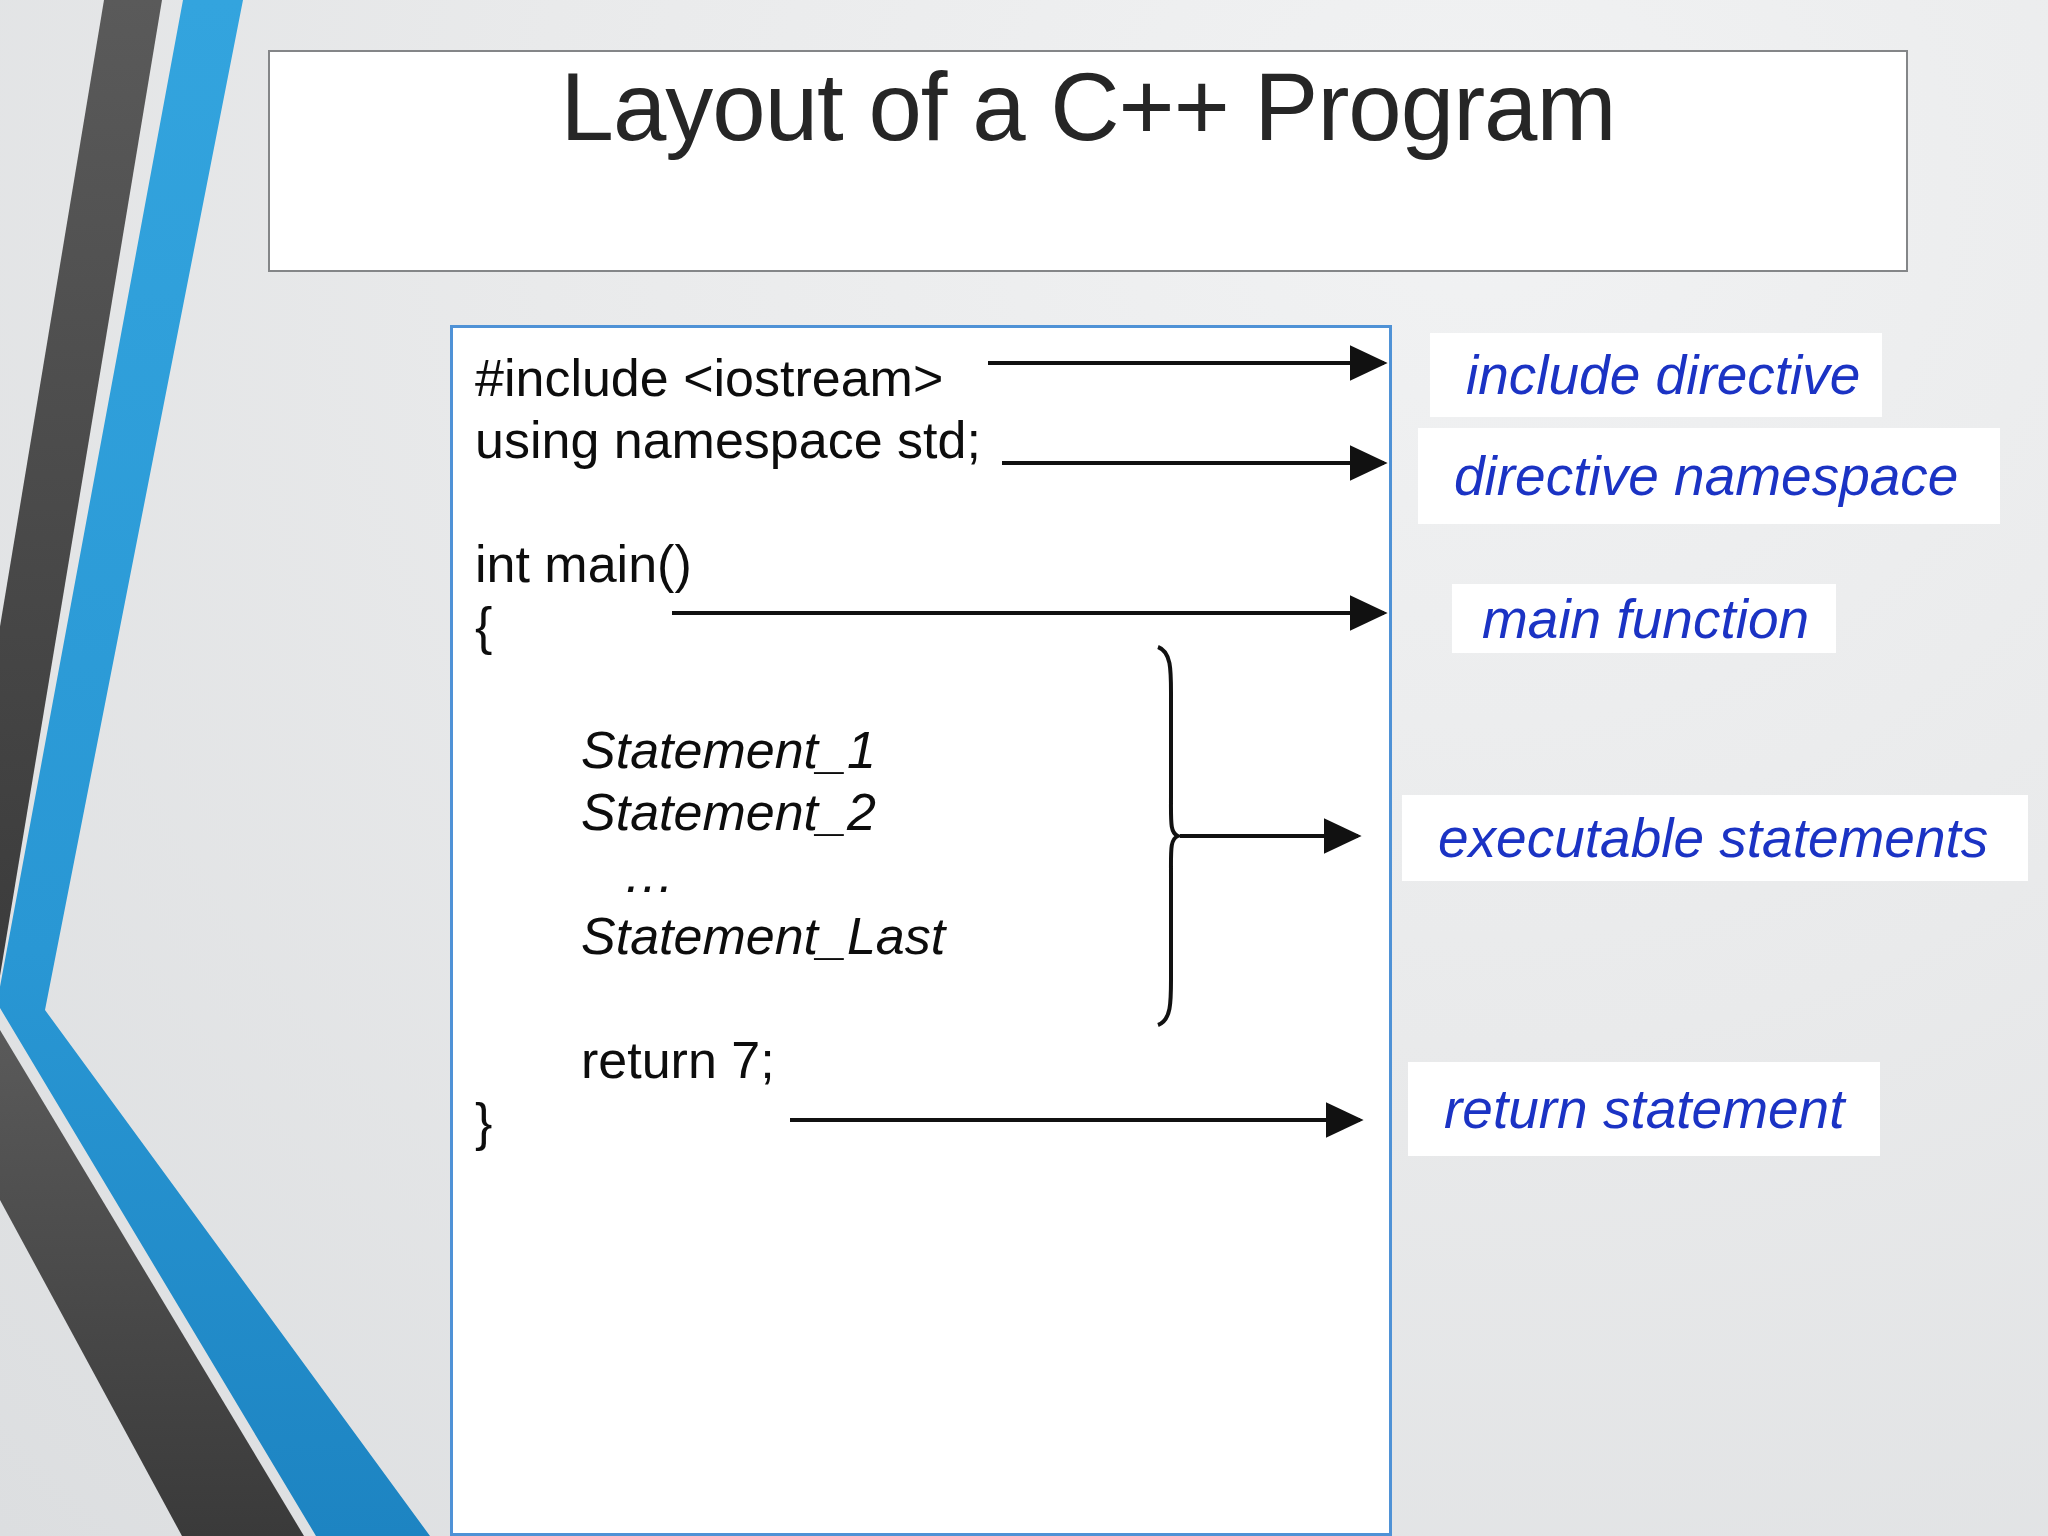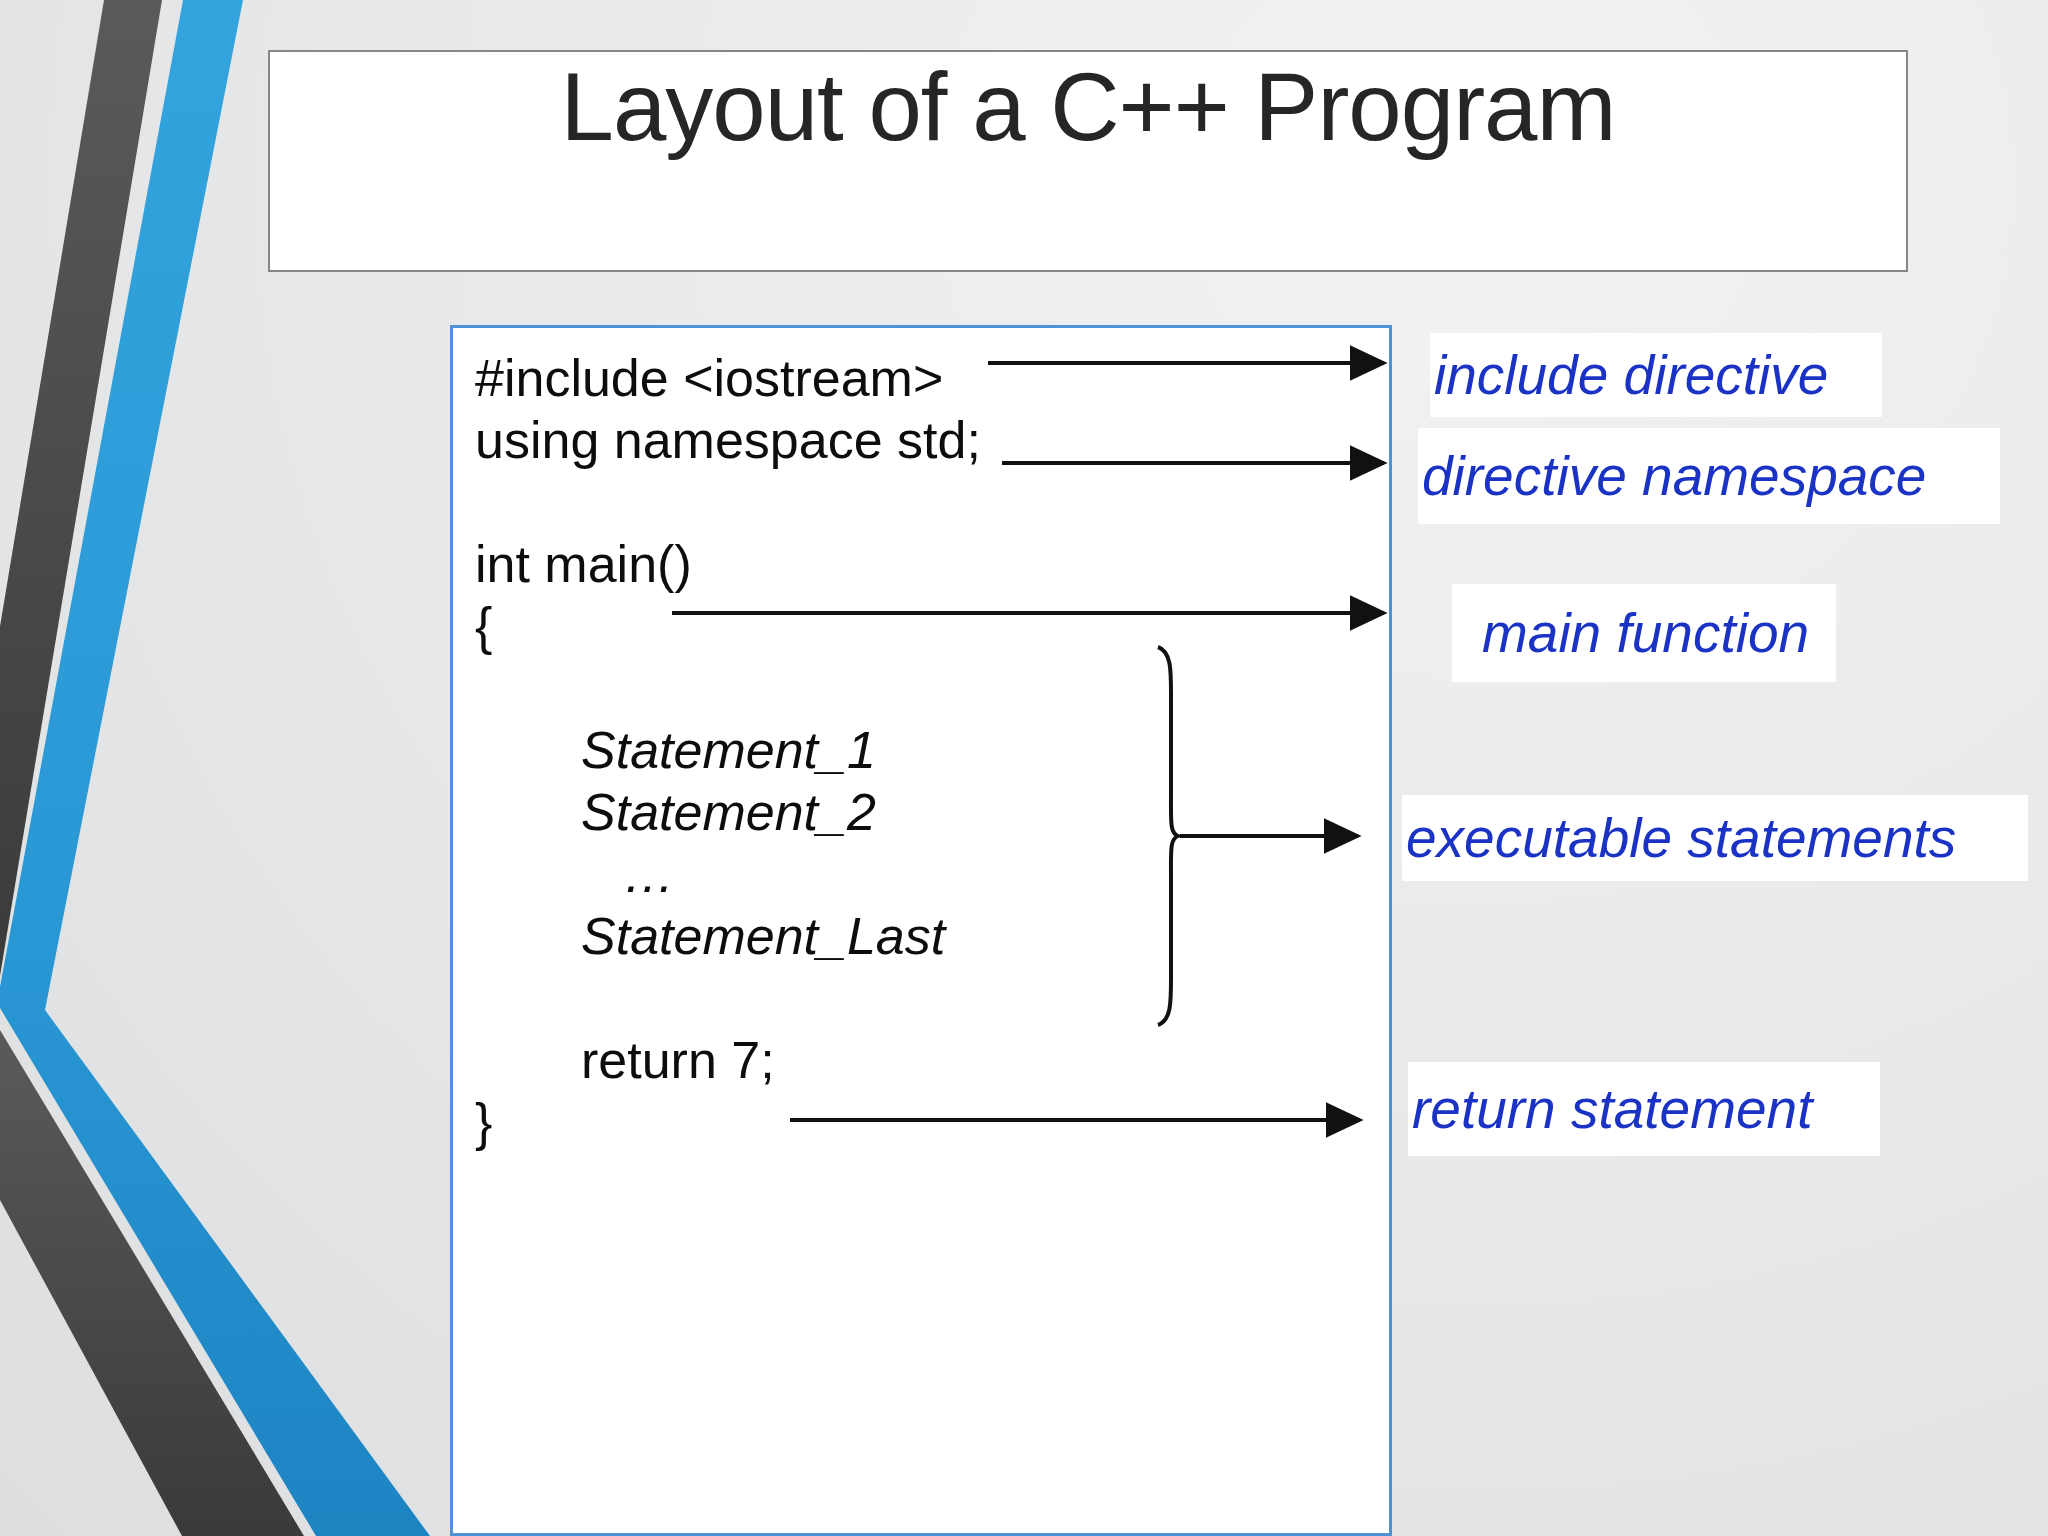--- a/index.html
+++ b/index.html
@@ -33,25 +33,25 @@
   }
   .code-line.it{font-style:italic;}
   .code-line.ind1{padding-left:106px;}
   .code-line.ind2{padding-left:148px;}
 
   
   .annot{
     position:absolute;background:#ffffff;
     display:flex;align-items:center;
     font-style:italic;font-size:55px;color:#1b33c4;
-    padding-left:4px;box-sizing:border-box;white-space:nowrap;
+    padding-left:36px;box-sizing:border-box;white-space:nowrap;
   }
   #annot-include{left:1430px;top:333px;width:452px;height:84px;}
   #annot-namespace{left:1418px;top:428px;width:582px;height:96px;}
-  #annot-main{left:1452px;top:584px;width:384px;height:98px;padding-left:30px;}
+  #annot-main{left:1452px;top:584px;width:384px;height:69px;padding-left:30px;}
   #annot-exec{left:1402px;top:795px;width:626px;height:86px;}
   #annot-return{left:1408px;top:1062px;width:472px;height:94px;}
 </style>
 </head>
 <body>
 
 <div id="stage">
 
   <svg class="layer" viewBox="0 0 2048 1536" aria-hidden="true">
     <defs>

